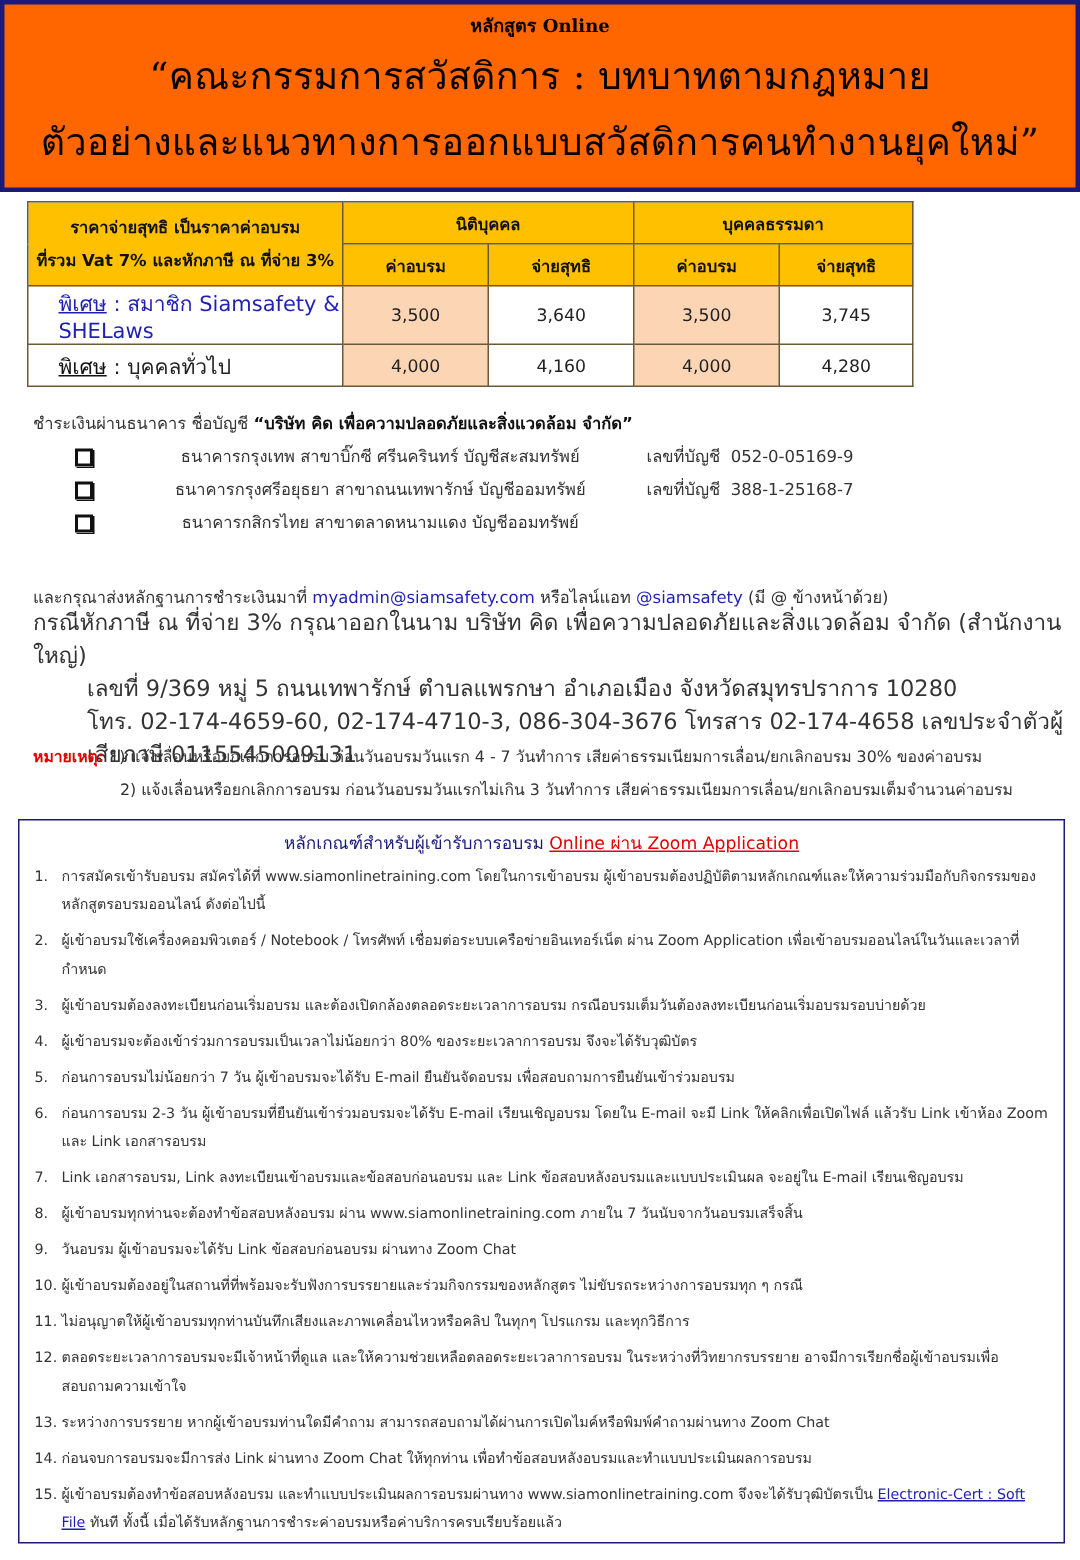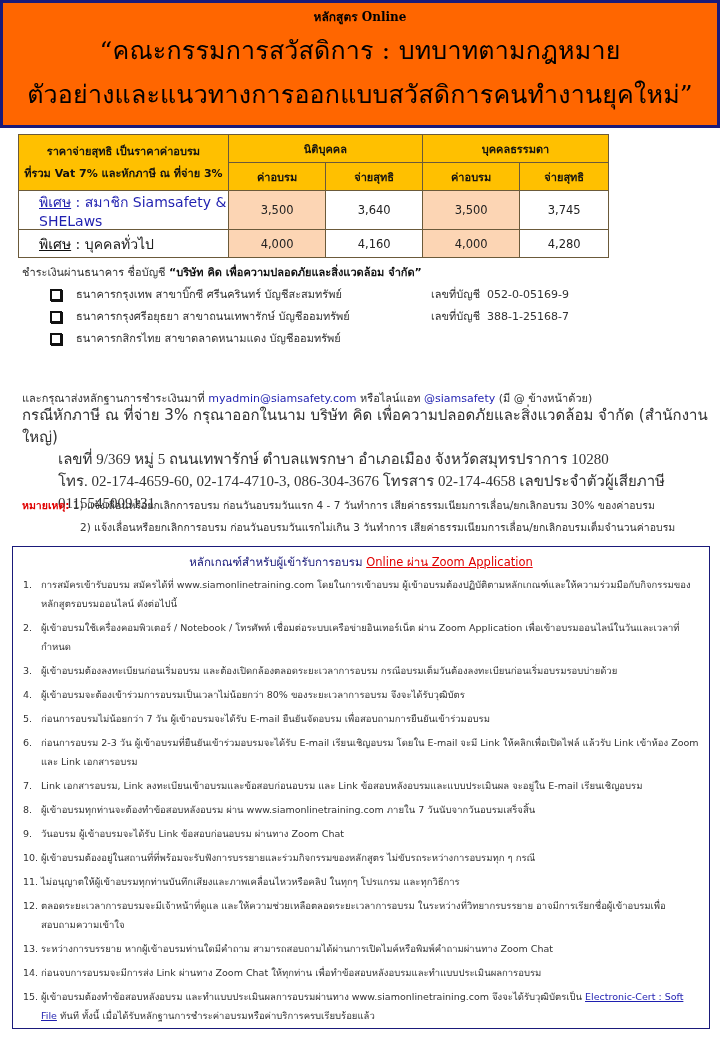--- a/index.html
+++ b/index.html
@@ -23,32 +23,32 @@
   table.price td, table.price th { border: 1px solid #6b5a3a; height: 28px; text-align: center; font-weight: normal; }
   table.price th { background: #ffc000; color: #111; font-weight: bold; font-size: 11px; }
   table.price th.first { font-size: 11px; line-height: 22px; padding: 4px 2px; }
   table.price td.label { text-align: left; padding-left: 20px; font-size: 14px; background: #fff; }
   table.price td.peach { background: #fcd5b4; }
   table.price td.white { background: #fff; }
   .u-link { color: #1f1fb0; text-decoration: underline; }
   .u-black { color: #111; text-decoration: underline; }
   .blue { color: #1f1fb0; }
 
-  .pay { position: absolute; left: 22px; top: 262px; width: 690px; font-size: 11px; line-height: 22px; color: #333; }
+  .pay { position: absolute; left: 22px; top: 272px; width: 690px; font-size: 11px; line-height: 22px; color: #333; }
   .pay .acct-title b { color: #111; }
-  .bank { display: flex; align-items: center; height: 22px; }
+  .bank { display: flex; align-items: center; height: 22px; text-align: center; }
   .bank .box { width: 12px; height: 12px; border: 2px solid #111; margin-left: 28px; margin-right: 14px; box-shadow: 1px 1px 0 #111; }
   .bank .name { width: 355px; }
   .bank .acct { white-space: nowrap; }
 
   .proof { position: absolute; left: 22px; top: 388px; font-size: 11px; line-height: 22px; color: #333; }
   .proof .link { color: #1f1fb0; }
 
   .tax { position: absolute; left: 22px; top: 404px; font-size: 15px; line-height: 22px; color: #333; width: 690px; }
-  .tax .indent { padding-left: 36px; font-family: Liberation Serif, serif; }
+  .tax .indent { padding-left: 36px; }
 
   .notes { position: absolute; left: 22px; top: 494px; font-size: 10.5px; line-height: 22px; color: #333; width: 695px; }
   .notes .red { color: #e00000; font-weight: bold; }
   .notes .l2 { padding-left: 58px; }
 
   .rules {
     position: absolute; left: 12px; top: 546px; width: 698px; height: 483px;
     border: 1px solid #1a1a7a; background: #fff; font-size: 9.5px; color: #333;
   }
   .rules .rtitle { text-align: center; font-size: 11.5px; color: #1a1a7a; margin-top: 7px; line-height: 16px; }

